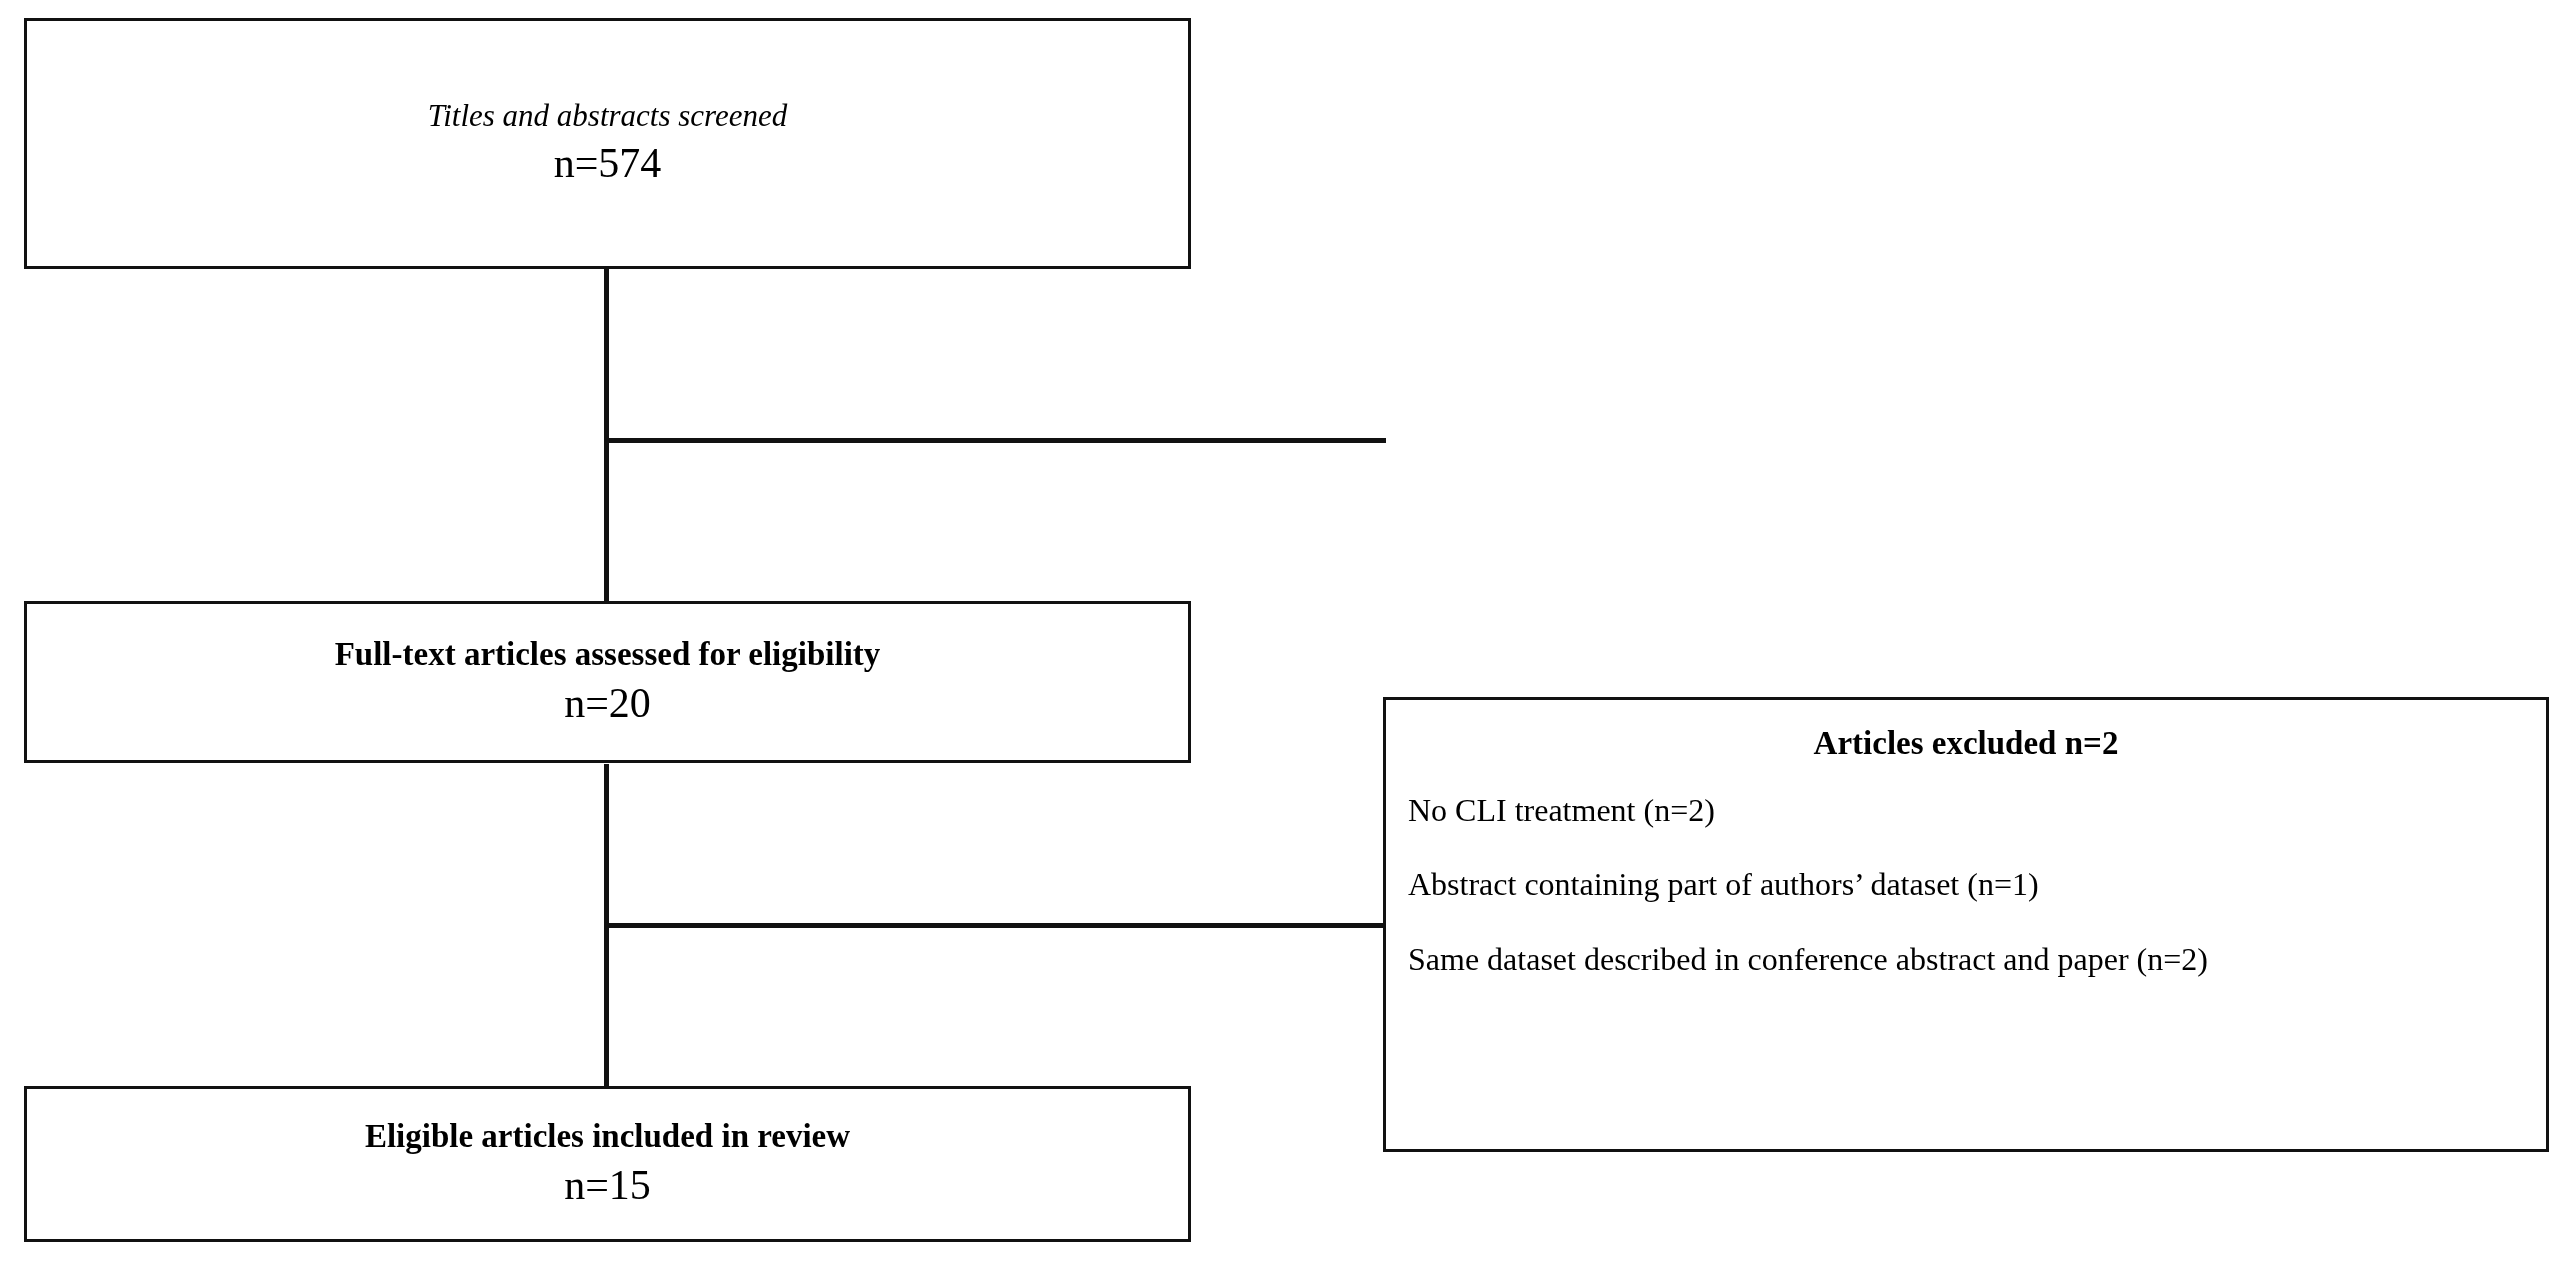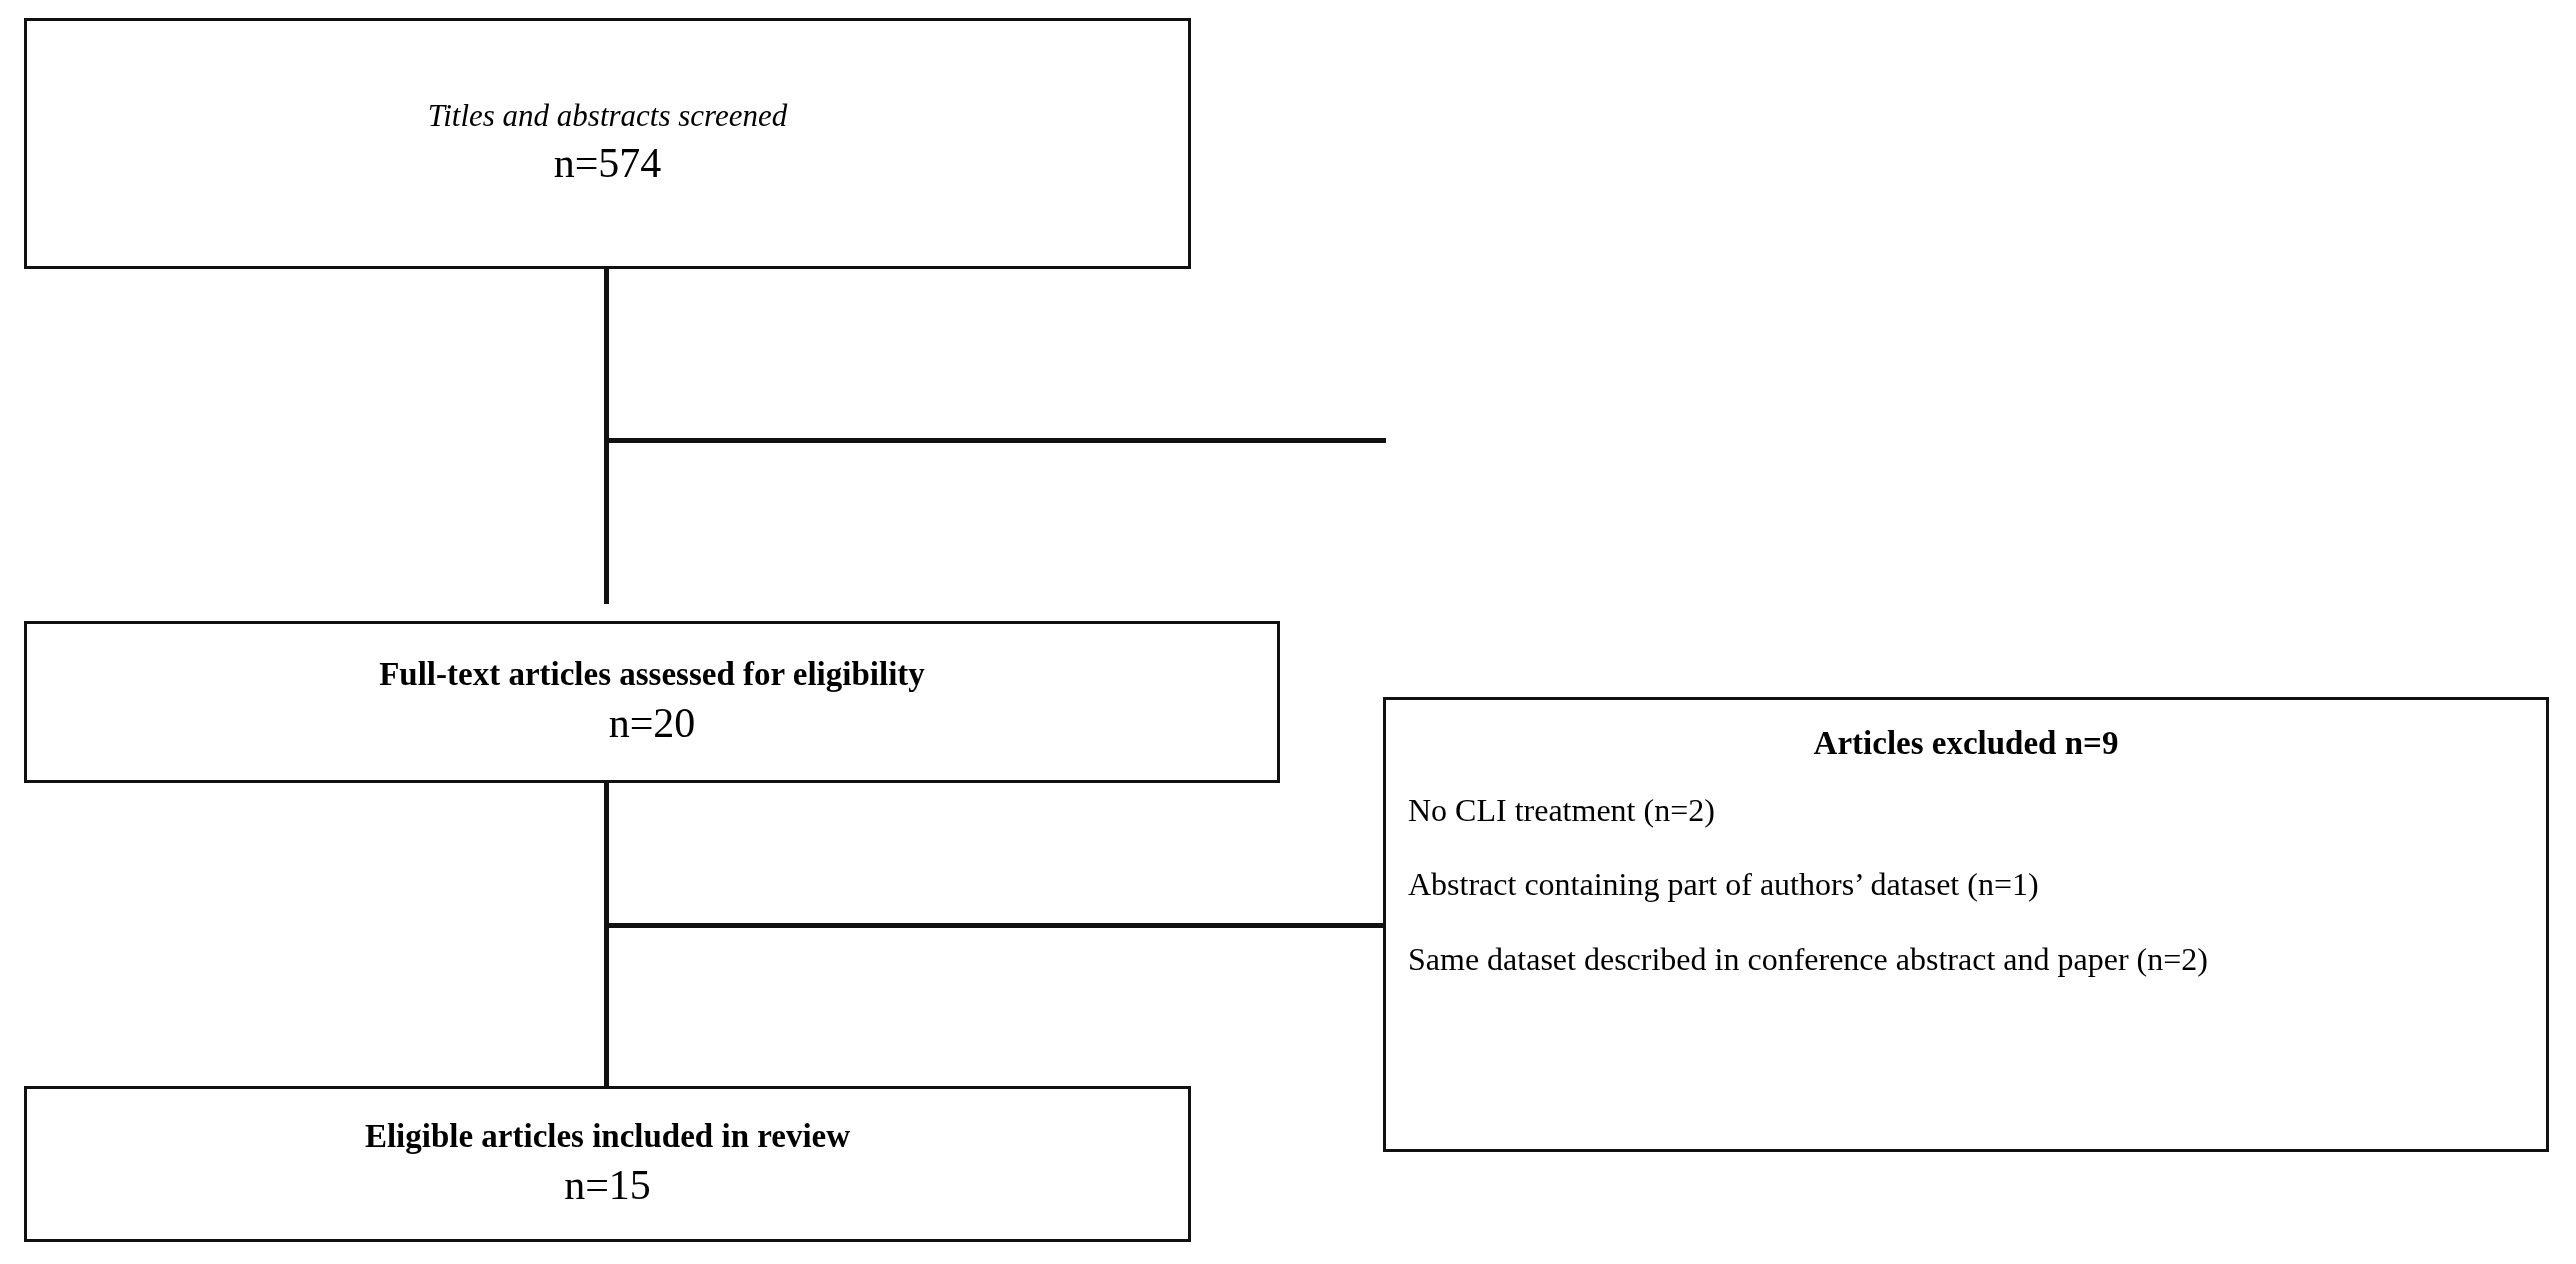--- a/index.html
+++ b/index.html
@@ -88,30 +88,30 @@
   <div class="conn-h" style="left:604px; top:923px; width:782px;"></div>
 
   <div class="flow-box center-text" style="left:24px; top:18px; width:1167px; height:251px;">
     <div class="inner">
       <span class="box-line a-center t-italic fs-sub">Titles and abstracts screened</span>
       <span class="box-line a-center fs-n">n=574</span>
     </div>
   </div>
 
 
-  <div class="flow-box center-text" style="left:24px; top:621px; width:1256px; height:162px;">
+  <div class="flow-box center-text" style="left:24px; top:601px; width:1167px; height:162px;">
     <div class="inner">
       <span class="box-line a-center t-bold fs-head">Full-text articles assessed for eligibility</span>
       <span class="box-line a-center fs-n">n=20</span>
     </div>
   </div>
 
   <div class="flow-box" style="left:1383px; top:697px; width:1166px; height:455px; justify-content:flex-start; padding-top:22px;">
     <div class="inner-list">
-      <div class="box-line a-center t-bold fs-head list-head">Articles excluded n=9</div>
+      <div class="box-line a-center t-bold fs-head list-head">Articles excluded n=2</div>
       <div class="box-line a-left fs-item list-item">No CLI treatment (n=2)</div>
       <div class="box-line a-left fs-item list-item">Abstract containing part of authors’ dataset (n=1)</div>
       <div class="box-line a-left fs-item list-item">Same dataset described in conference abstract and paper (n=2)</div>
     </div>
   </div>
 
   <div class="flow-box center-text" style="left:24px; top:1086px; width:1167px; height:156px;">
     <div class="inner">
       <span class="box-line a-center t-bold fs-head">Eligible articles included in review</span>
       <span class="box-line a-center fs-n">n=15</span>

